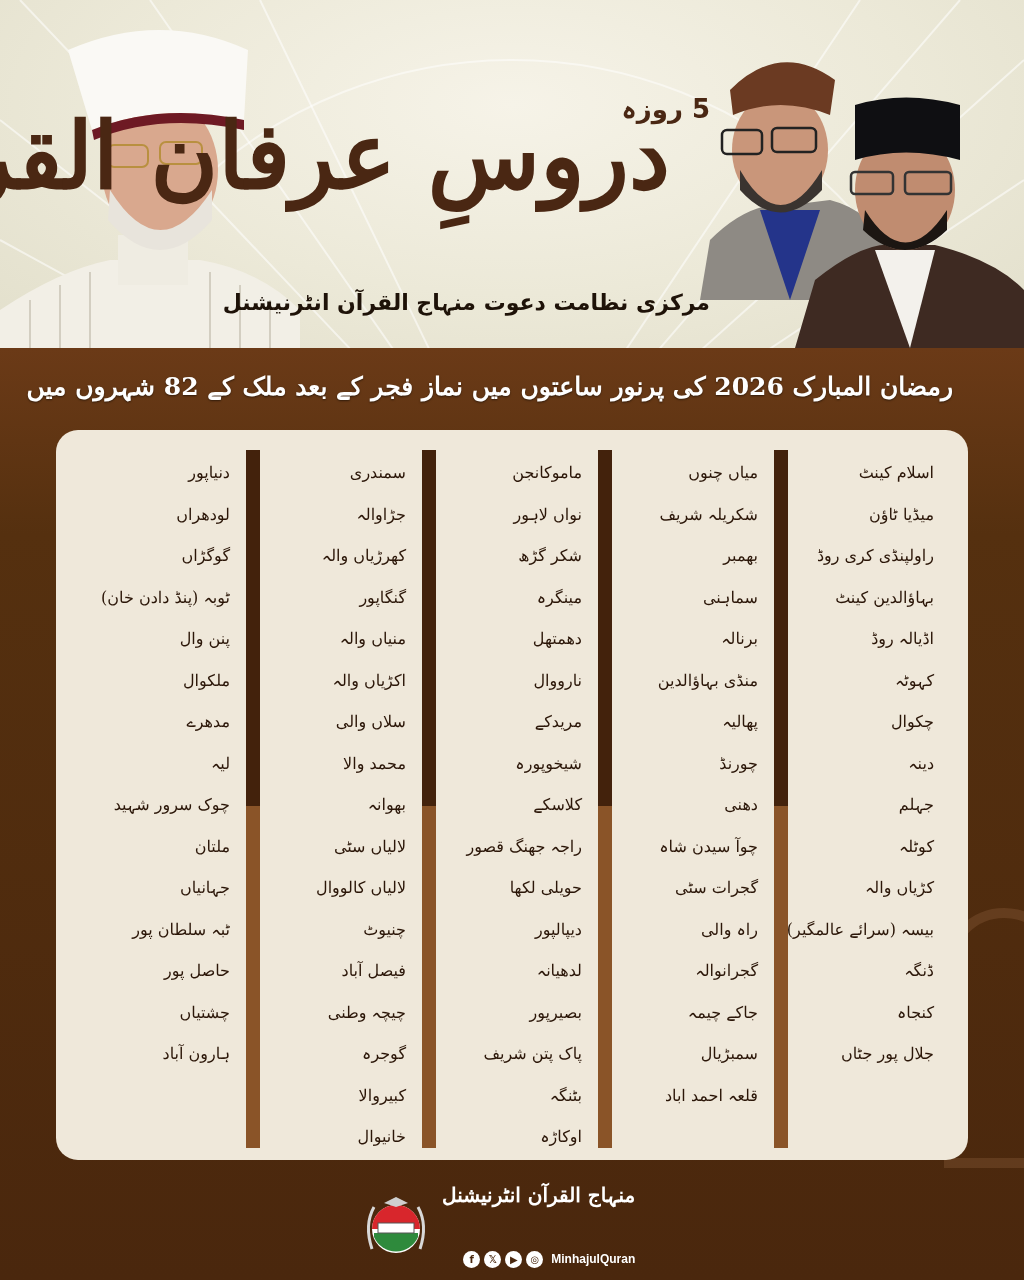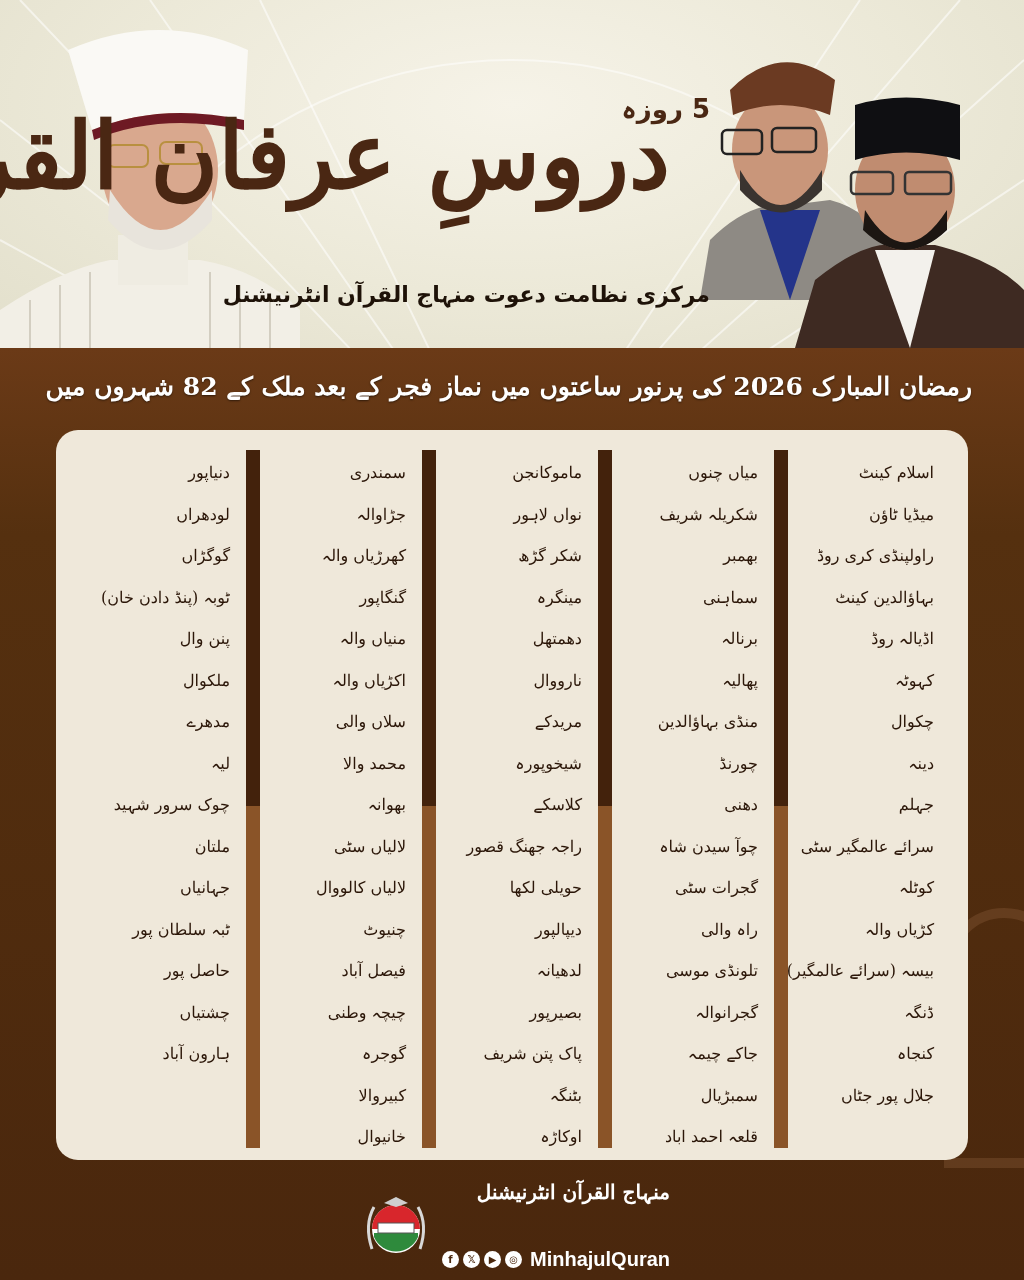--- a/index.html
+++ b/index.html
@@ -26,36 +26,36 @@
       font-family: "DejaVu Serif", serif; font-weight: bold;
       font-size: 92px; color: #4a2713; line-height: 1;
       white-space: nowrap;
     }
     .duration-badge {
       position: absolute; right: 0px; top: 14px;
       font-family: "DejaVu Sans", sans-serif; font-weight: bold;
       font-size: 26px; color: #4a2713; white-space: nowrap;
     }
     .org-subtitle {
-      position: absolute; left: 290px; top: 282px; width: 420px;
+      position: absolute; left: 290px; top: 290px; width: 420px;
       direction: rtl; text-align: center;
       font-family: "DejaVu Sans", sans-serif; font-weight: bold;
       font-size: 22px; color: #1e1208; white-space: nowrap;
     }
     
     .banner {
       position: absolute; left: 0; top: 348px; width: 1024px; height: 932px;
       background: linear-gradient(180deg, #6b3a17 0%, #55300f 20%, #4a270d 100%);
     }
     .banner-arch {
       position: absolute; right: -40px; top: 560px; width: 120px; height: 260px;
       border: 10px solid rgba(140,95,60,0.35); border-radius: 60px 60px 0 0;
     }
     .subtitle {
-      position: absolute; left: 68px; top: 372px; width: 904px;
+      position: absolute; left: 49px; top: 372px; width: 904px;
       direction: rtl; text-align: right;
       font-family: "DejaVu Serif", serif; font-weight: bold;
       font-size: 25px; color: #ffffff; white-space: nowrap;
       text-shadow: 0 1px 2px rgba(0,0,0,0.5);
     }
     
     .panel {
       position: absolute; left: 56px; top: 430px; width: 912px; height: 730px;
       background: #efe8da; border-radius: 22px;
       display: flex; flex-direction: row-reverse;
@@ -91,21 +91,21 @@
     }
     .social-row { display: flex; align-items: center; gap: 4px; margin-top: 4px; }
     .social-icon {
       width: 17px; height: 17px; border-radius: 50%;
       background: #ffffff; color: #4a270d;
       font-family: "DejaVu Sans", sans-serif; font-size: 10px; font-weight: bold;
       display: flex; align-items: center; justify-content: center;
     }
     .handle {
       font-family: "Liberation Sans", sans-serif; font-weight: bold;
-      font-size: 20px; color: #ffffff; margin-left: 4px;
+      font-size: 12px; color: #ffffff; margin-left: 4px;
     }
   </style>
 </head>
 <body>
 
 <div class="header">
   <svg class="rays" width="1024" height="348" viewBox="0 0 1024 348">
     <g stroke="#ffffff" stroke-opacity="0.55" stroke-width="2" fill="none">
       <line x1="512" y1="520" x2="20" y2="0"></line>
       <line x1="512" y1="520" x2="150" y2="0"></line>
@@ -177,45 +177,43 @@
     <ul>
       <li>اسلام کینٹ</li>
       <li>میڈیا ٹاؤن</li>
       <li>راولپنڈی کری روڈ</li>
       <li>بہاؤالدین کینٹ</li>
       <li>اڈیالہ روڈ</li>
       <li>کہوٹہ</li>
       <li>چکوال</li>
       <li>دینہ</li>
       <li>جہلم</li>
-      <li>سرائے عالمگیر سٹی</li>
       <li>کوٹلہ</li>
       <li>کڑیاں والہ</li>
       <li>بیسہ (سرائے عالمگیر)</li>
       <li>ڈنگہ</li>
       <li>کنجاہ</li>
       <li>جلال پور جٹاں</li>
     </ul>
   </div>
   <div class="col">
     <div class="col-divider"></div>
     <ul>
       <li>میاں چنوں</li>
       <li>شکریلہ شریف</li>
       <li>بھمبر</li>
       <li>سماہنی</li>
       <li>برنالہ</li>
+      <li>منڈی بہاؤالدین</li>
       <li>پھالیہ</li>
-      <li>منڈی بہاؤالدین</li>
       <li>چورنڈ</li>
       <li>دھنی</li>
       <li>چوآ سیدن شاہ</li>
       <li>گجرات سٹی</li>
       <li>راہ والی</li>
-      <li>تلونڈی موسی</li>
       <li>گجرانوالہ</li>
       <li>جاکے چیمہ</li>
       <li>سمبڑیال</li>
       <li>قلعہ احمد اباد</li>
     </ul>
   </div>
   <div class="col">
     <div class="col-divider"></div>
     <ul>
       <li>ماموکانجن</li>

